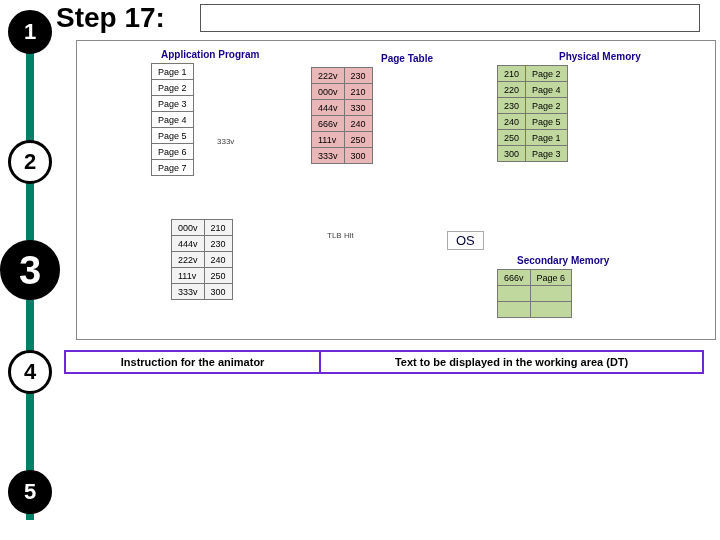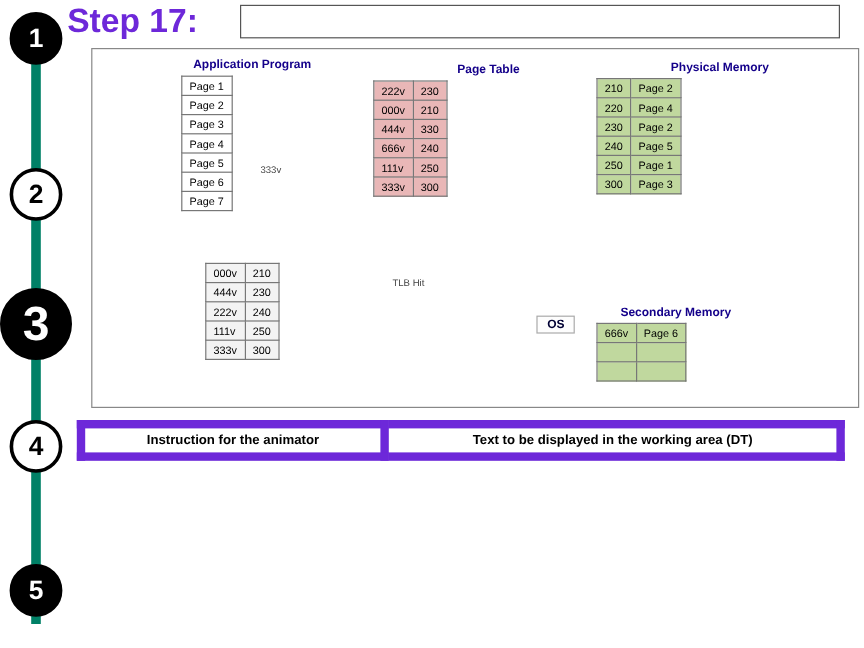--- a/index.html
+++ b/index.html
@@ -10,21 +10,21 @@
     background: #fff;
     position: relative;
     overflow: hidden;
   }
   .step-title {
     position: absolute;
     top: 2px;
     left: 56px;
     font-size: 28px;
     font-weight: bold;
-    color: #6d28d9;
+    color: #000000;
   }
   .title-box {
     position: absolute;
     top: 4px;
     left: 200px;
     width: 500px;
     height: 28px;
     border: 1px solid #555;
     background: #fff;
   }
@@ -83,38 +83,37 @@
   .green td { background: #c0d89e; }
   .blue td { background: #f3f3f3; }
   .white td { background: #fff; }
   .tlb-hint {
     position: absolute;
     font-size: 8px;
     color: #444;
   }
   .os-label {
     position: absolute;
-    font-size: 10px;
-    font-weight: bold;
+    font-size: 13px;
+    font-weight: normal;
     color: #003;
     border:1px solid #aaa;
     padding:1px 8px;
     background:#fdfdfd;
-    margin-top:32px;
   }
   .instr-table {
     position: absolute;
     left: 64px;
     top: 350px;
     width: 640px;
     border-collapse: collapse;
     font-size: 11px;
   }
   .instr-table th, .instr-table td {
-    border: 7px solid #6d28d9;
+    border: 2px solid #6d28d9;
     padding: 4px 0;
     vertical-align: top;
   }
   .instr-table th {
     font-weight: bold;
     text-align: center;
     background: #fff;
   }
   .instr-table td ul { list-style: none; }
   .instr-table td li::before { content: "• "; }

